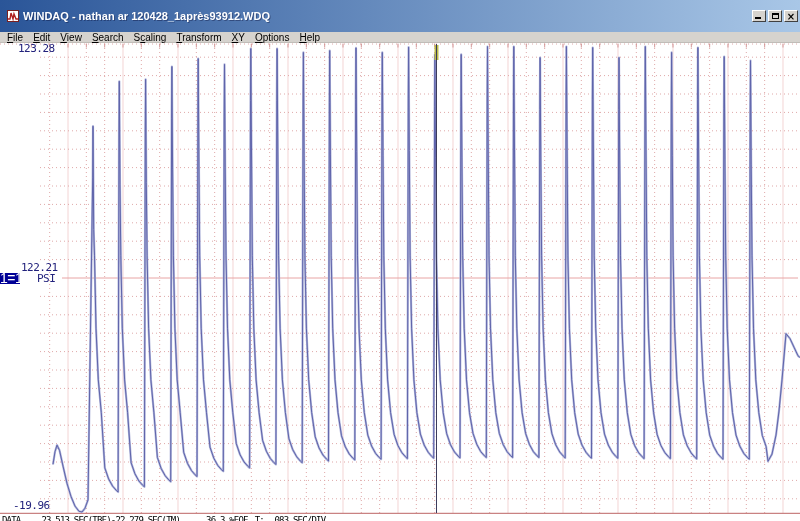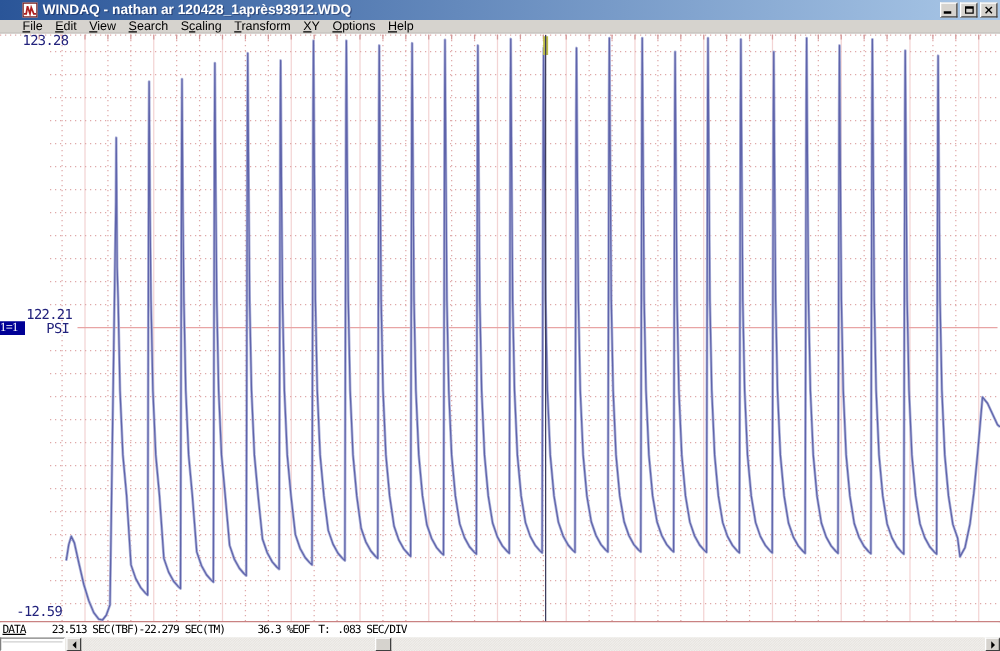--- a/index.html
+++ b/index.html
@@ -2,56 +2,56 @@
 <html><head>
 <meta charset="utf-8">
 <style>
   * { box-sizing: border-box; margin: 0; padding: 0; }
   html,body { width:800px; height:521px; overflow:hidden; }
   body { font-family:"Liberation Sans", sans-serif; background:#d6d3ce; }
   .app { position:relative; width:800px; height:521px; background:#fff;
          box-shadow: inset 0 0 0 1px rgba(120,120,130,.45); }
 
   
-  .titlebar { height:16px; background:linear-gradient(to right,#2a5598,#a9c7e7);
-              display:flex; align-items:center; padding:0 2px 0 18px; }
+  .titlebar { height:32px; background:linear-gradient(to right,#2a5598,#a9c7e7);
+              display:flex; align-items:center; padding:0 2px 0 7px; }
   .app-icon { width:12px; height:12px; background:#fff; border:1px solid #7a2020;
               margin-right:4px; position:relative; flex:0 0 auto; }
   .app-icon svg { display:block; }
   .title-text { color:#fff; font-size:11px; font-weight:bold; line-height:15px;
                 white-space:nowrap; overflow:hidden; flex:1 1 auto;
                 text-shadow:1px 1px 0 rgba(0,0,40,.35); }
   .winbtns { display:flex; gap:2px; flex:0 0 auto; }
   .winbtn { width:14px; height:12px; background:#d6d3ce; border:1px solid;
             border-color:#fff #404040 #404040 #fff; position:relative;
             display:flex; align-items:center; justify-content:center;
             font-size:9px; line-height:9px; color:#000; }
   .glyph-min { position:absolute; left:2px; bottom:2px; width:6px; height:2px; background:#000; }
   .glyph-max { width:7px; height:6px; border:1px solid #000; border-top-width:2px; }
   .glyph-close { font-weight:bold; font-size:10px; font-family:"DejaVu Sans",sans-serif; }
 
   
   .menubar { height:11px; background:#d6d3ce; display:flex; align-items:center;
-             padding-left:13px; font-size:10px; line-height:11px; color:#000;
+             padding-left:2px; font-size:10px; line-height:11px; color:#000;
              border-bottom:1px solid #c0bdb8; }
   .menu-item { padding:0 5px; white-space:nowrap; cursor:default; }
   .menu-item u { text-decoration:underline; }
 
   
   .chart { position:relative; width:800px; height:471px; background:#fff; }
   .chart svg { position:absolute; left:0; top:0; }
   .chan-label { position:absolute; font-family:"DejaVu Sans Mono", monospace;
                 font-size:11px; line-height:10px; color:#22227c; letter-spacing:-0.5px;
                 white-space:pre; }
   .lbl-top    { left:18px; top:1px;text-align:center; }
   .lbl-mid    { left:21px; top:220px; }
   .lbl-bottom { left:13px; top:458px; }
   .chan-marker { position:absolute; left:0; top:230px; width:20px; height:11px;
-                 background:#000096; color:#fff; font-family:Liberation Serif, serif;
-                 font-size:10px; line-height:11px; letter-spacing:-0.5px; }
+                 background:#000096; color:#fff; font-family:Liberation Sans, sans-serif;
+                 font-size:14px; line-height:11px; letter-spacing:-0.5px; }
   .chan-units { left:37px; top:231px; }
 
   
   .statusline { height:12px; background:#fff; display:flex; align-items:center;
                 font-family:"DejaVu Sans Mono", monospace; font-size:9px;
                 letter-spacing:-0.8px; color:#000; white-space:pre; padding-left:2px; }
   .st-mode { text-decoration:underline; }
   .st-tbf { margin-left:21px; } .st-tm { }
   .st-eof { margin-left:26px; }  .st-t { margin-left:7px; } .st-div { margin-left:6px; }
 
@@ -231,21 +231,21 @@
         </g>
         <g>
           <line x1="436.5" y1="2" x2="436.5" y2="17" stroke="#bcbc4a" stroke-width="4"></line>
           <line x1="436.5" y1="1" x2="436.5" y2="470" stroke="#3c3c5c" stroke-width="1"></line>
         </g>
       </svg>
     <span class="chan-label lbl-top">123.28</span>
     <span class="chan-label lbl-mid">122.21</span>
     <span class="chan-marker">1=1</span>
     <span class="chan-label chan-units">PSI</span>
-    <span class="chan-label lbl-bottom">-12.59</span>
+    <span class="chan-label lbl-bottom">-19.96</span>
   </div>
 
   <div class="statusline">
     <span class="st-mode">DATA</span>
     <span class="st-tbf">23.513 SEC(TBF)</span>
     <span class="st-tm">-22.279 SEC(TM)</span>
     <span class="st-eof">36.3 %EOF</span>
     <span class="st-t">T:</span>
     <span class="st-div">.083 SEC/DIV</span>
   </div>

